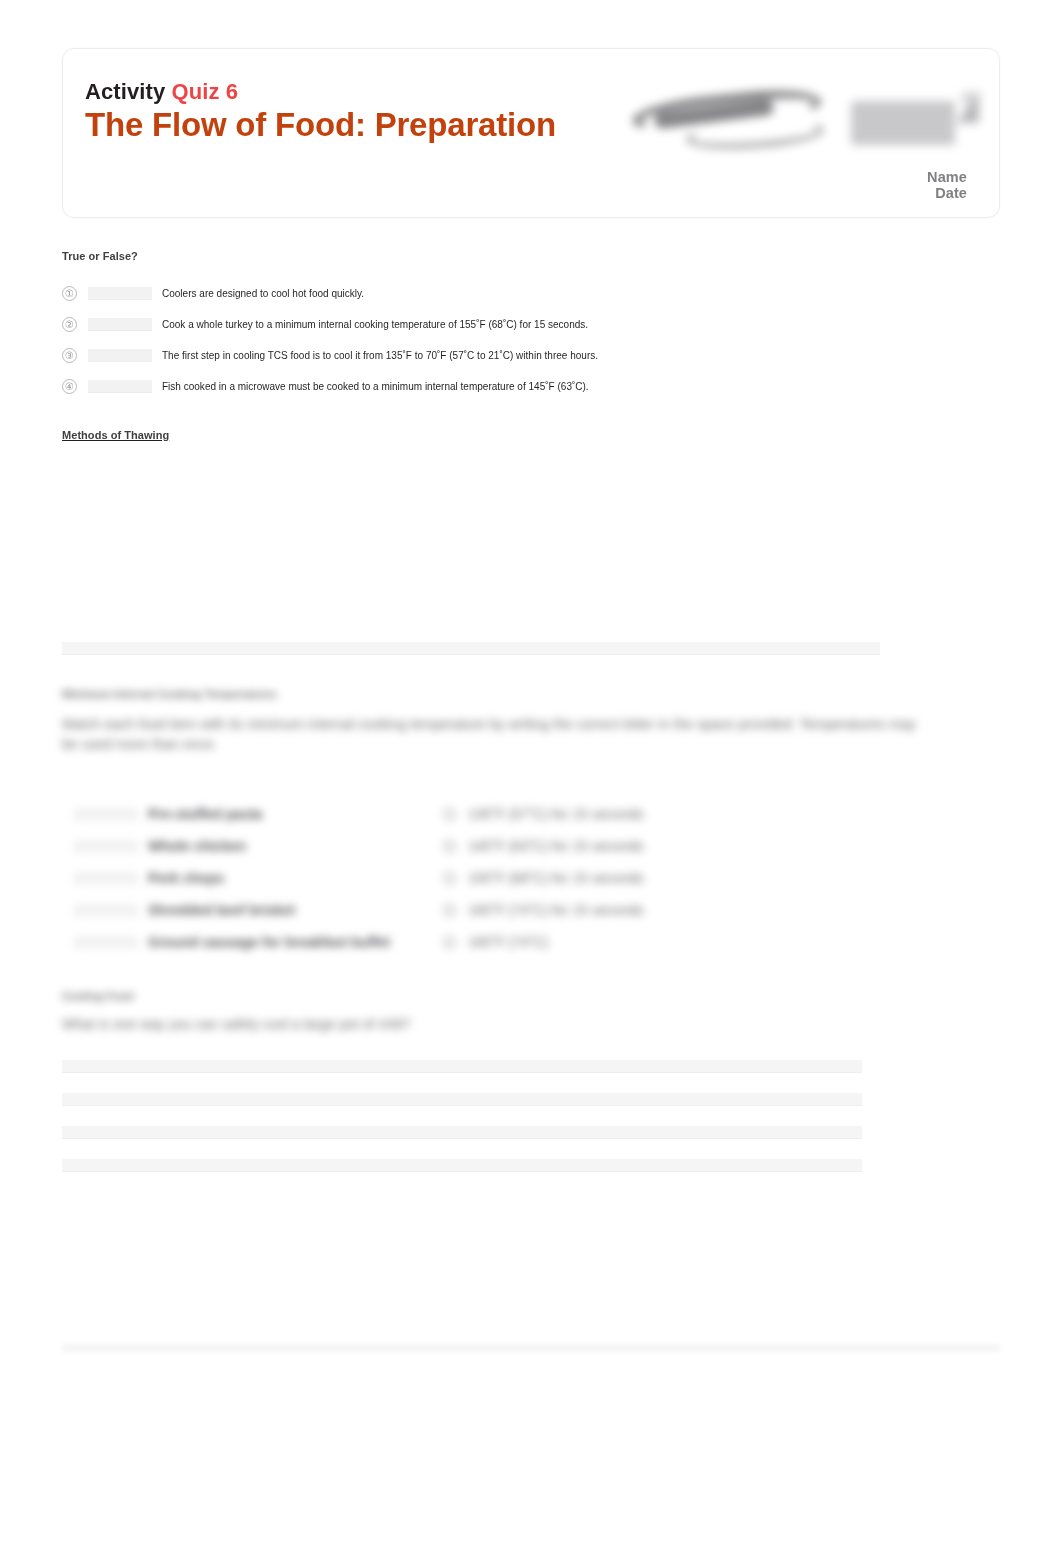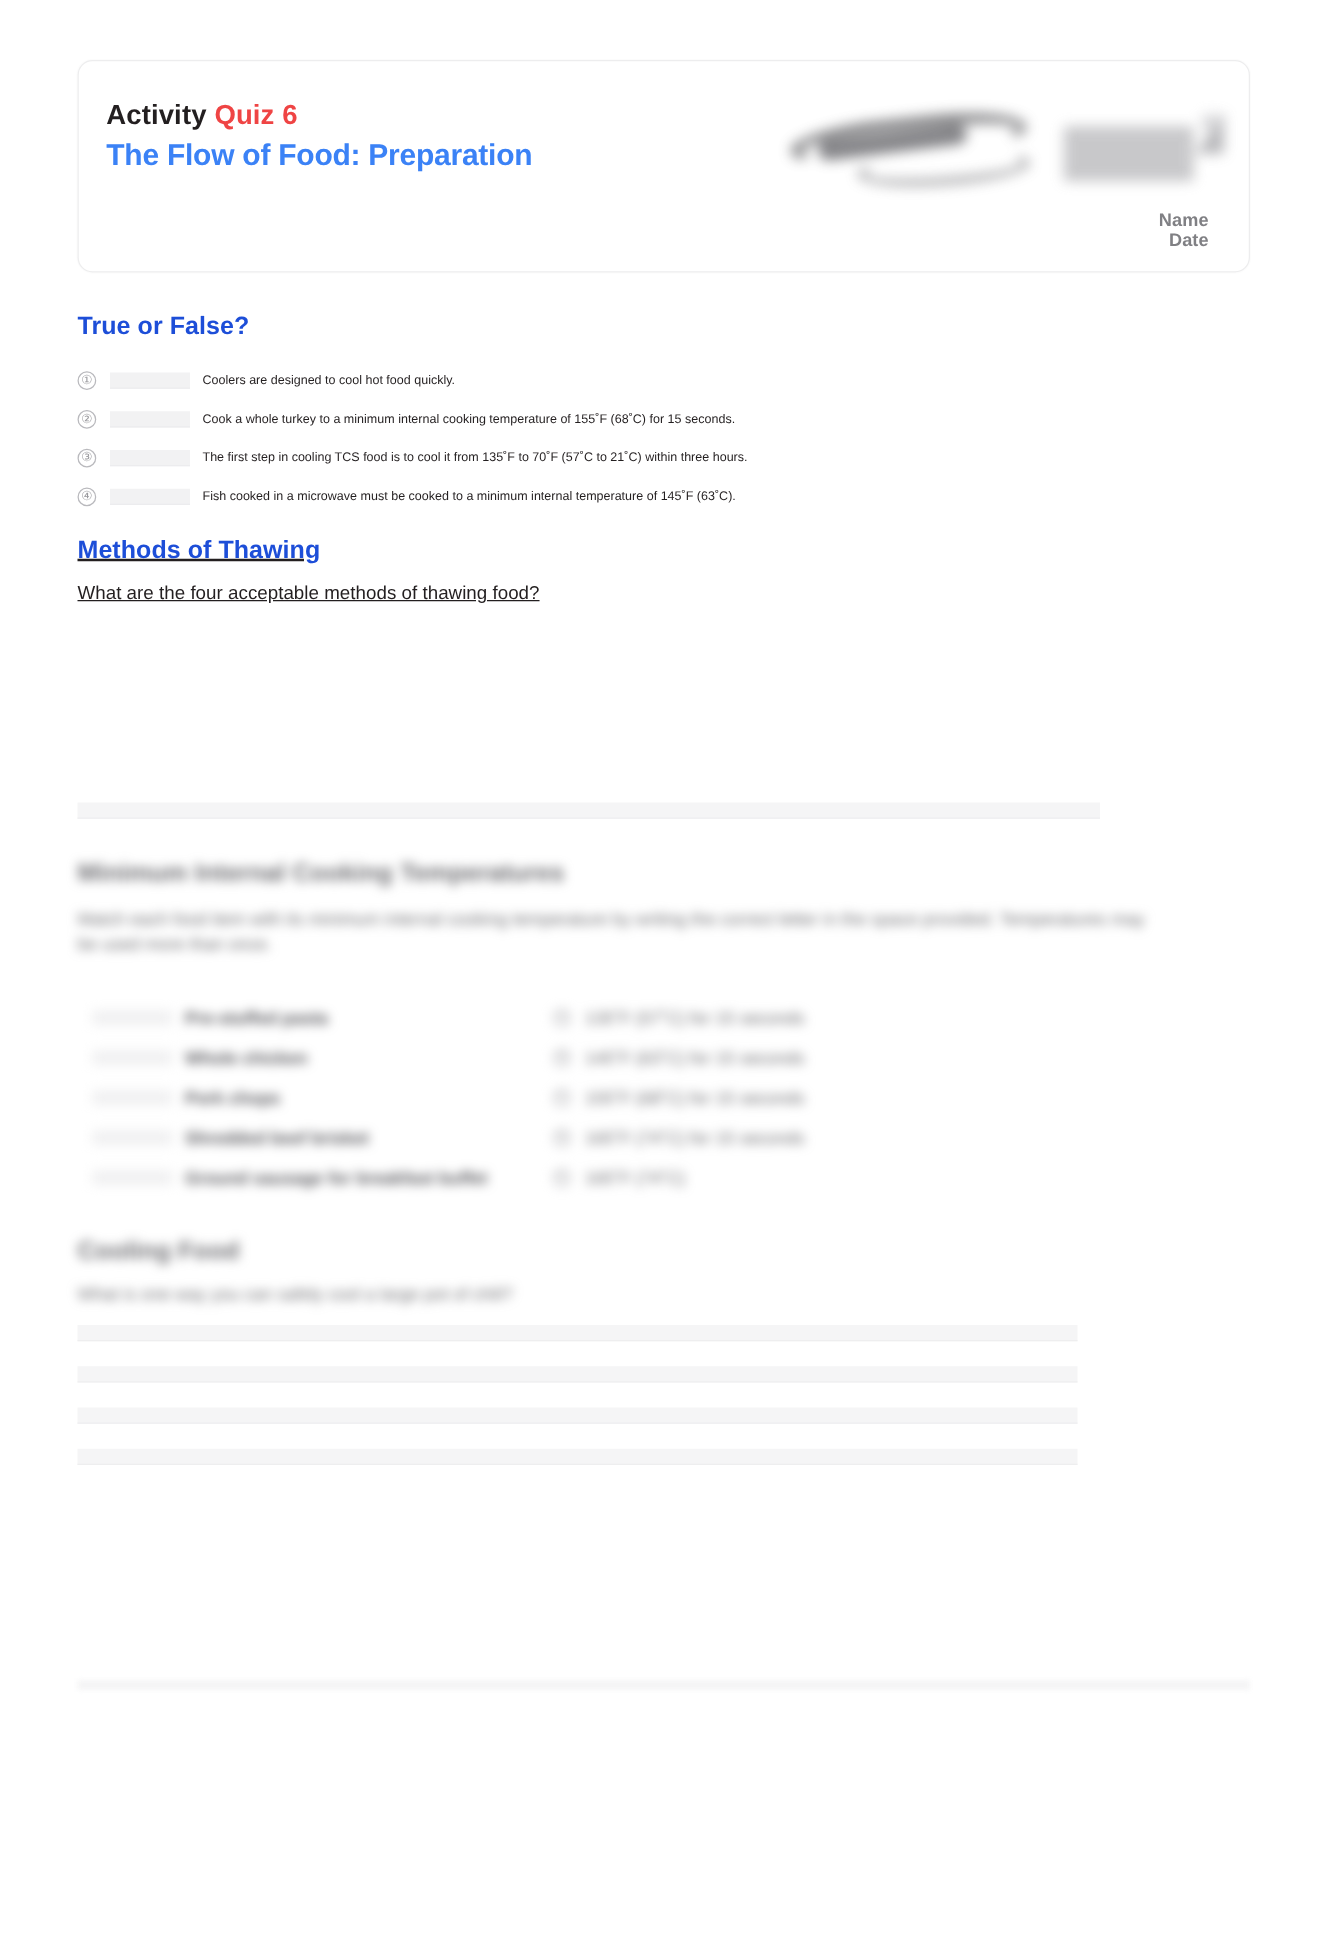--- a/index.html
+++ b/index.html
@@ -40,25 +40,25 @@
     line-height: 26px;
     letter-spacing: 0.1px;
     color: #231f20;
     margin: 0 0 4px 0;
     white-space: nowrap;
   }
   .kicker .kicker-strong { font-weight: 700; }
   .kicker .kicker-light { font-weight: 700; color: #ef4444; }
 
   .doc-title {
-    font-size: 24px;
+    font-size: 33px;
     line-height: 32px;
     font-weight: 700;
     letter-spacing: -0.2px;
-    color: #3b82f6;
+    color: #c2410c;
     margin: 0;
     white-space: nowrap;
   }
 
   
   .logo-zone {
     position: absolute;
     right: 18px;
     top: 28px;
     width: 375px;
@@ -153,23 +153,23 @@
   .nd-line {
     flex: 1 1 auto;
     height: 14px;
     background: #f4f4f5;
     border-bottom: 1px solid #e6e6e8;
   }
 
   
   .section { position: absolute; left: 62px; }
   .sec-heading {
-    font-size: 20px;
+    font-size: 11px;
     font-weight: 700;
-    color: #1d4ed8;
+    color: #404040;
     letter-spacing: 0.05px;
     margin: 0;
   }
   .sec-prompt {
     font-size: 15px;
     font-weight: 400;
     color: #231f20;
     margin: 0;
     letter-spacing: 0.02px;
   }
@@ -348,21 +348,20 @@
 
   <div class="tf-item">
     <span class="num-circle">④</span>
     <span class="answer-blank"></span>
     <span class="tf-text">Fish cooked in a microwave must be cooked to a minimum internal temperature of 145˚F (63˚C).</span>
   </div>
 </section>
 
 <section class="section" id="thaw-section">
   <h2 class="sec-heading">Methods of Thawing</h2>
-  <p class="sec-prompt">What are the four acceptable methods of thawing food?</p>
 </section>
 
 <div class="write-line" style="top:642px; width:818px;"></div>
 
 <section class="section blurred" id="temps-section">
   <h2 class="sec-heading">Minimum Internal Cooking Temperatures</h2>
   <p class="sec-prompt">Match each food item with its minimum internal cooking temperature by writing the correct letter in the space provided. Temperatures may be used more than once.</p>
 </section>
 
 <div class="match-grid blurred">

